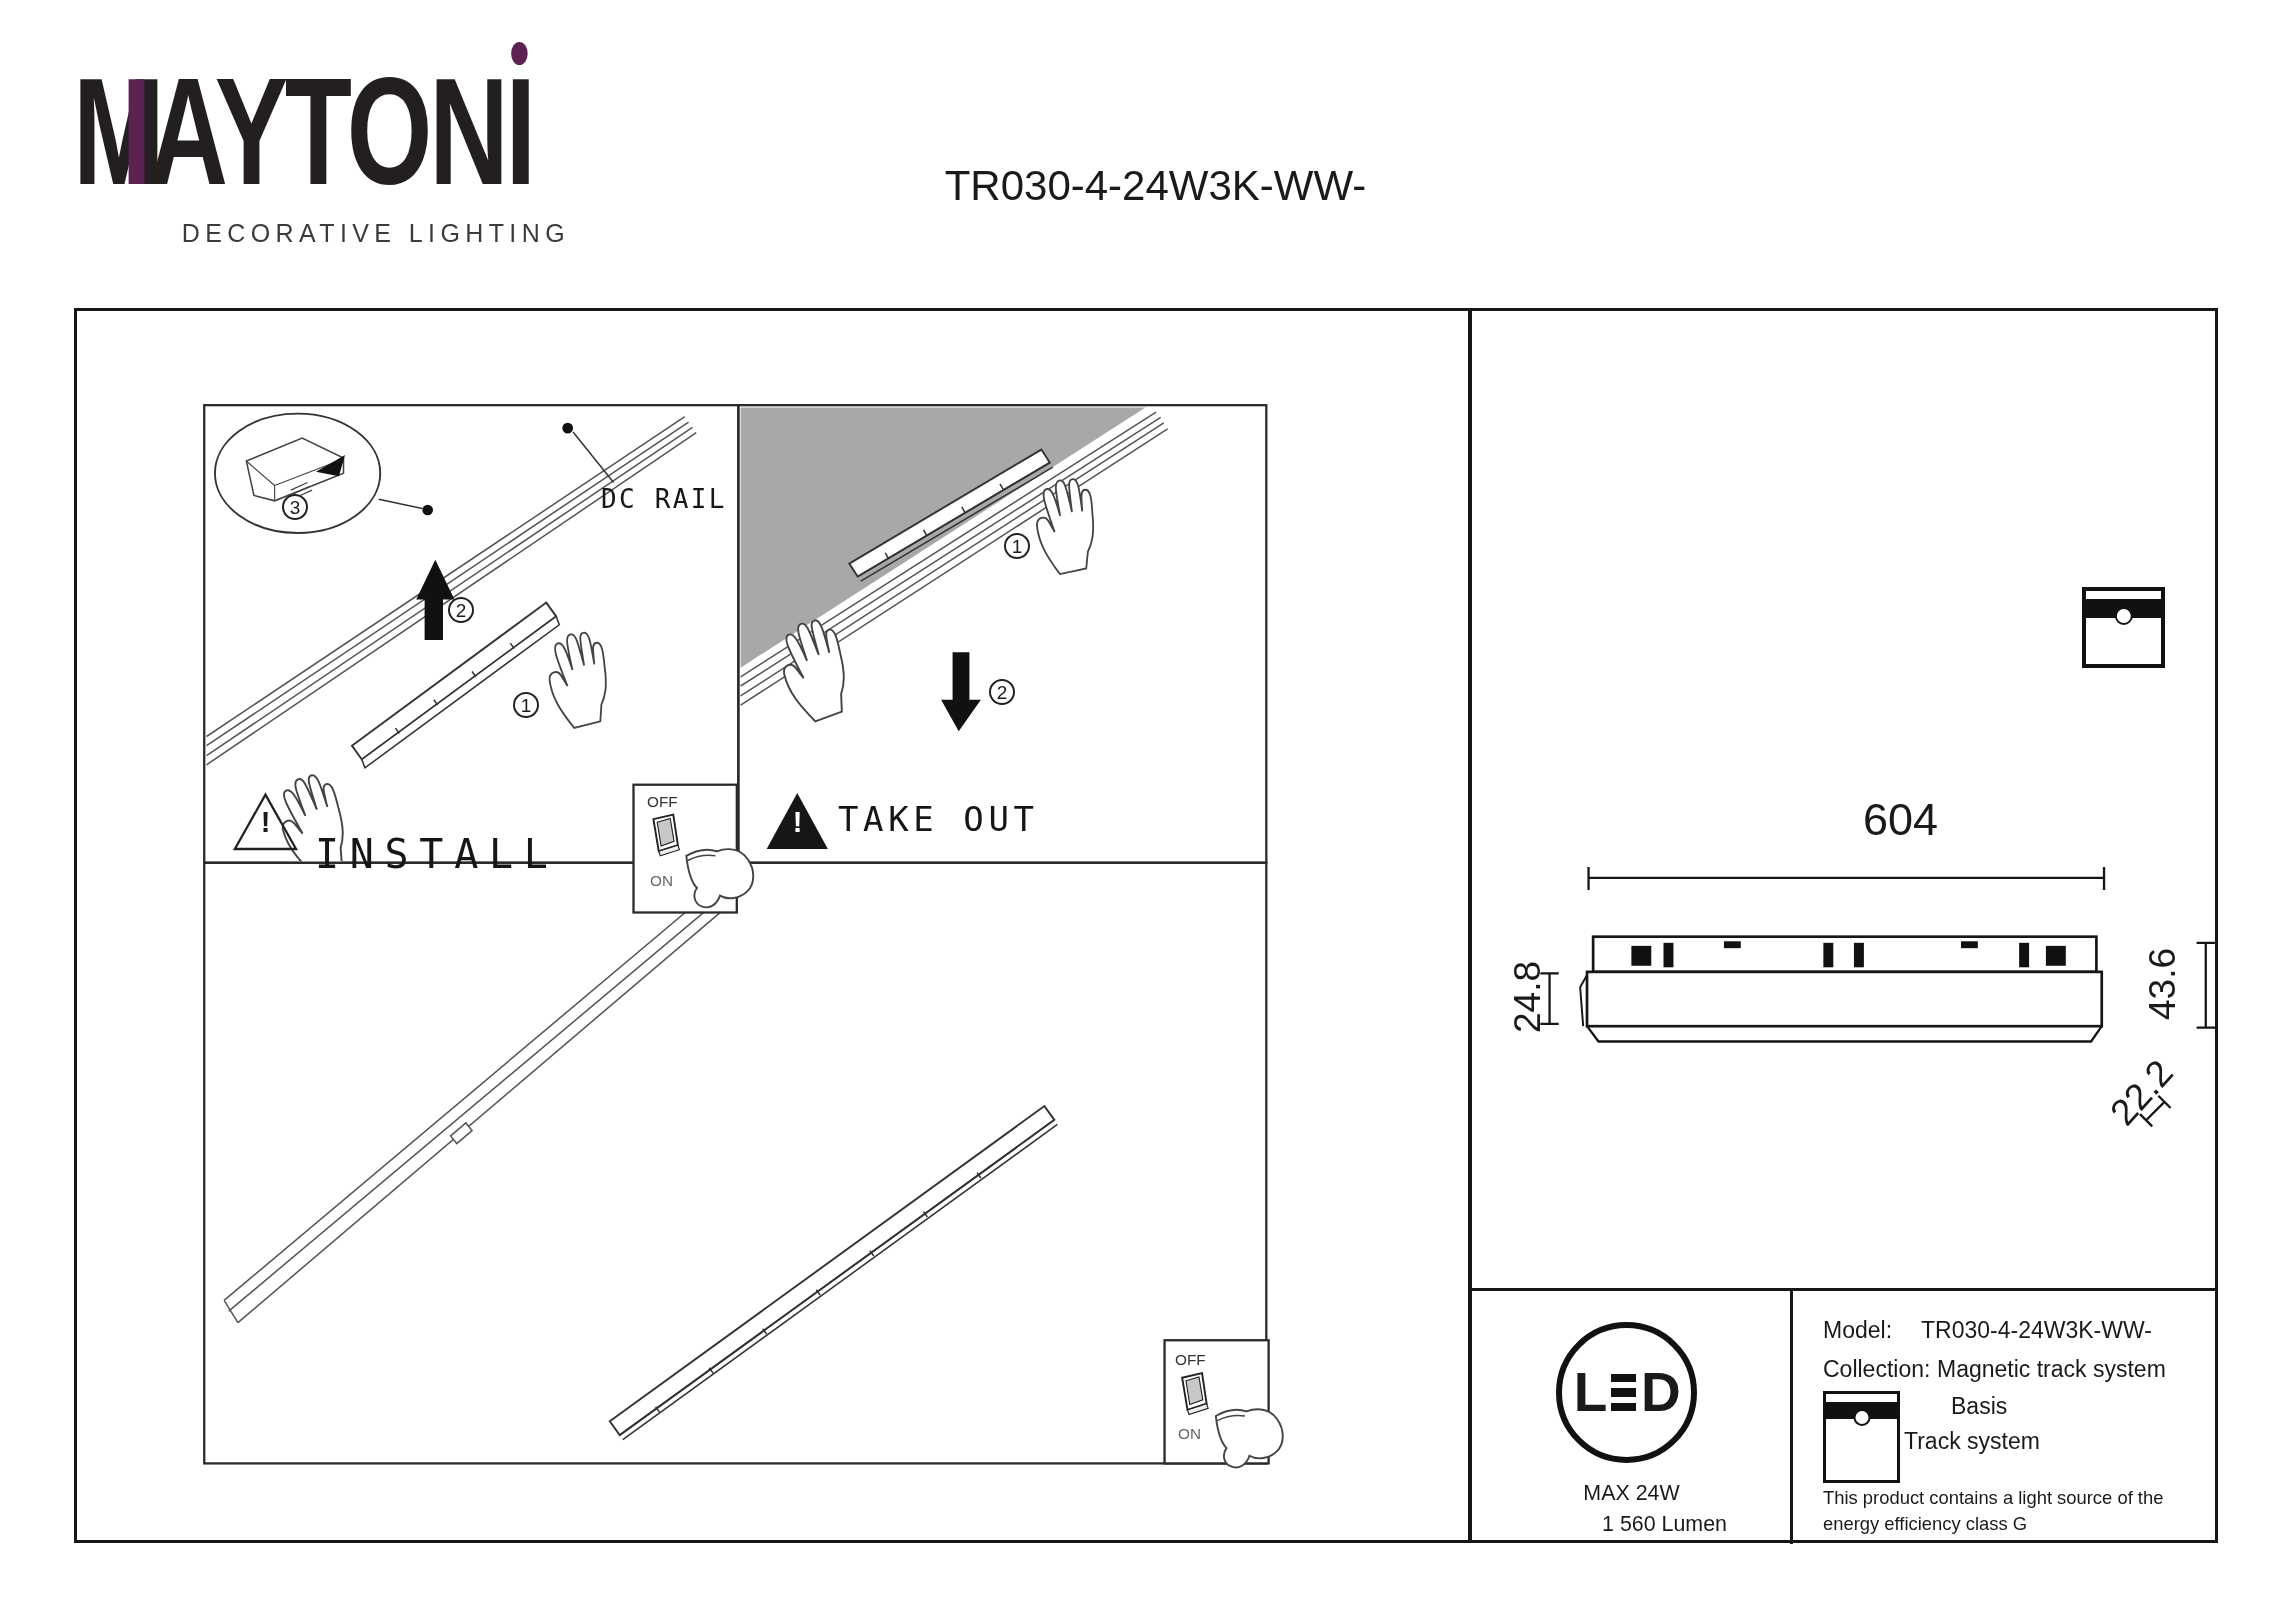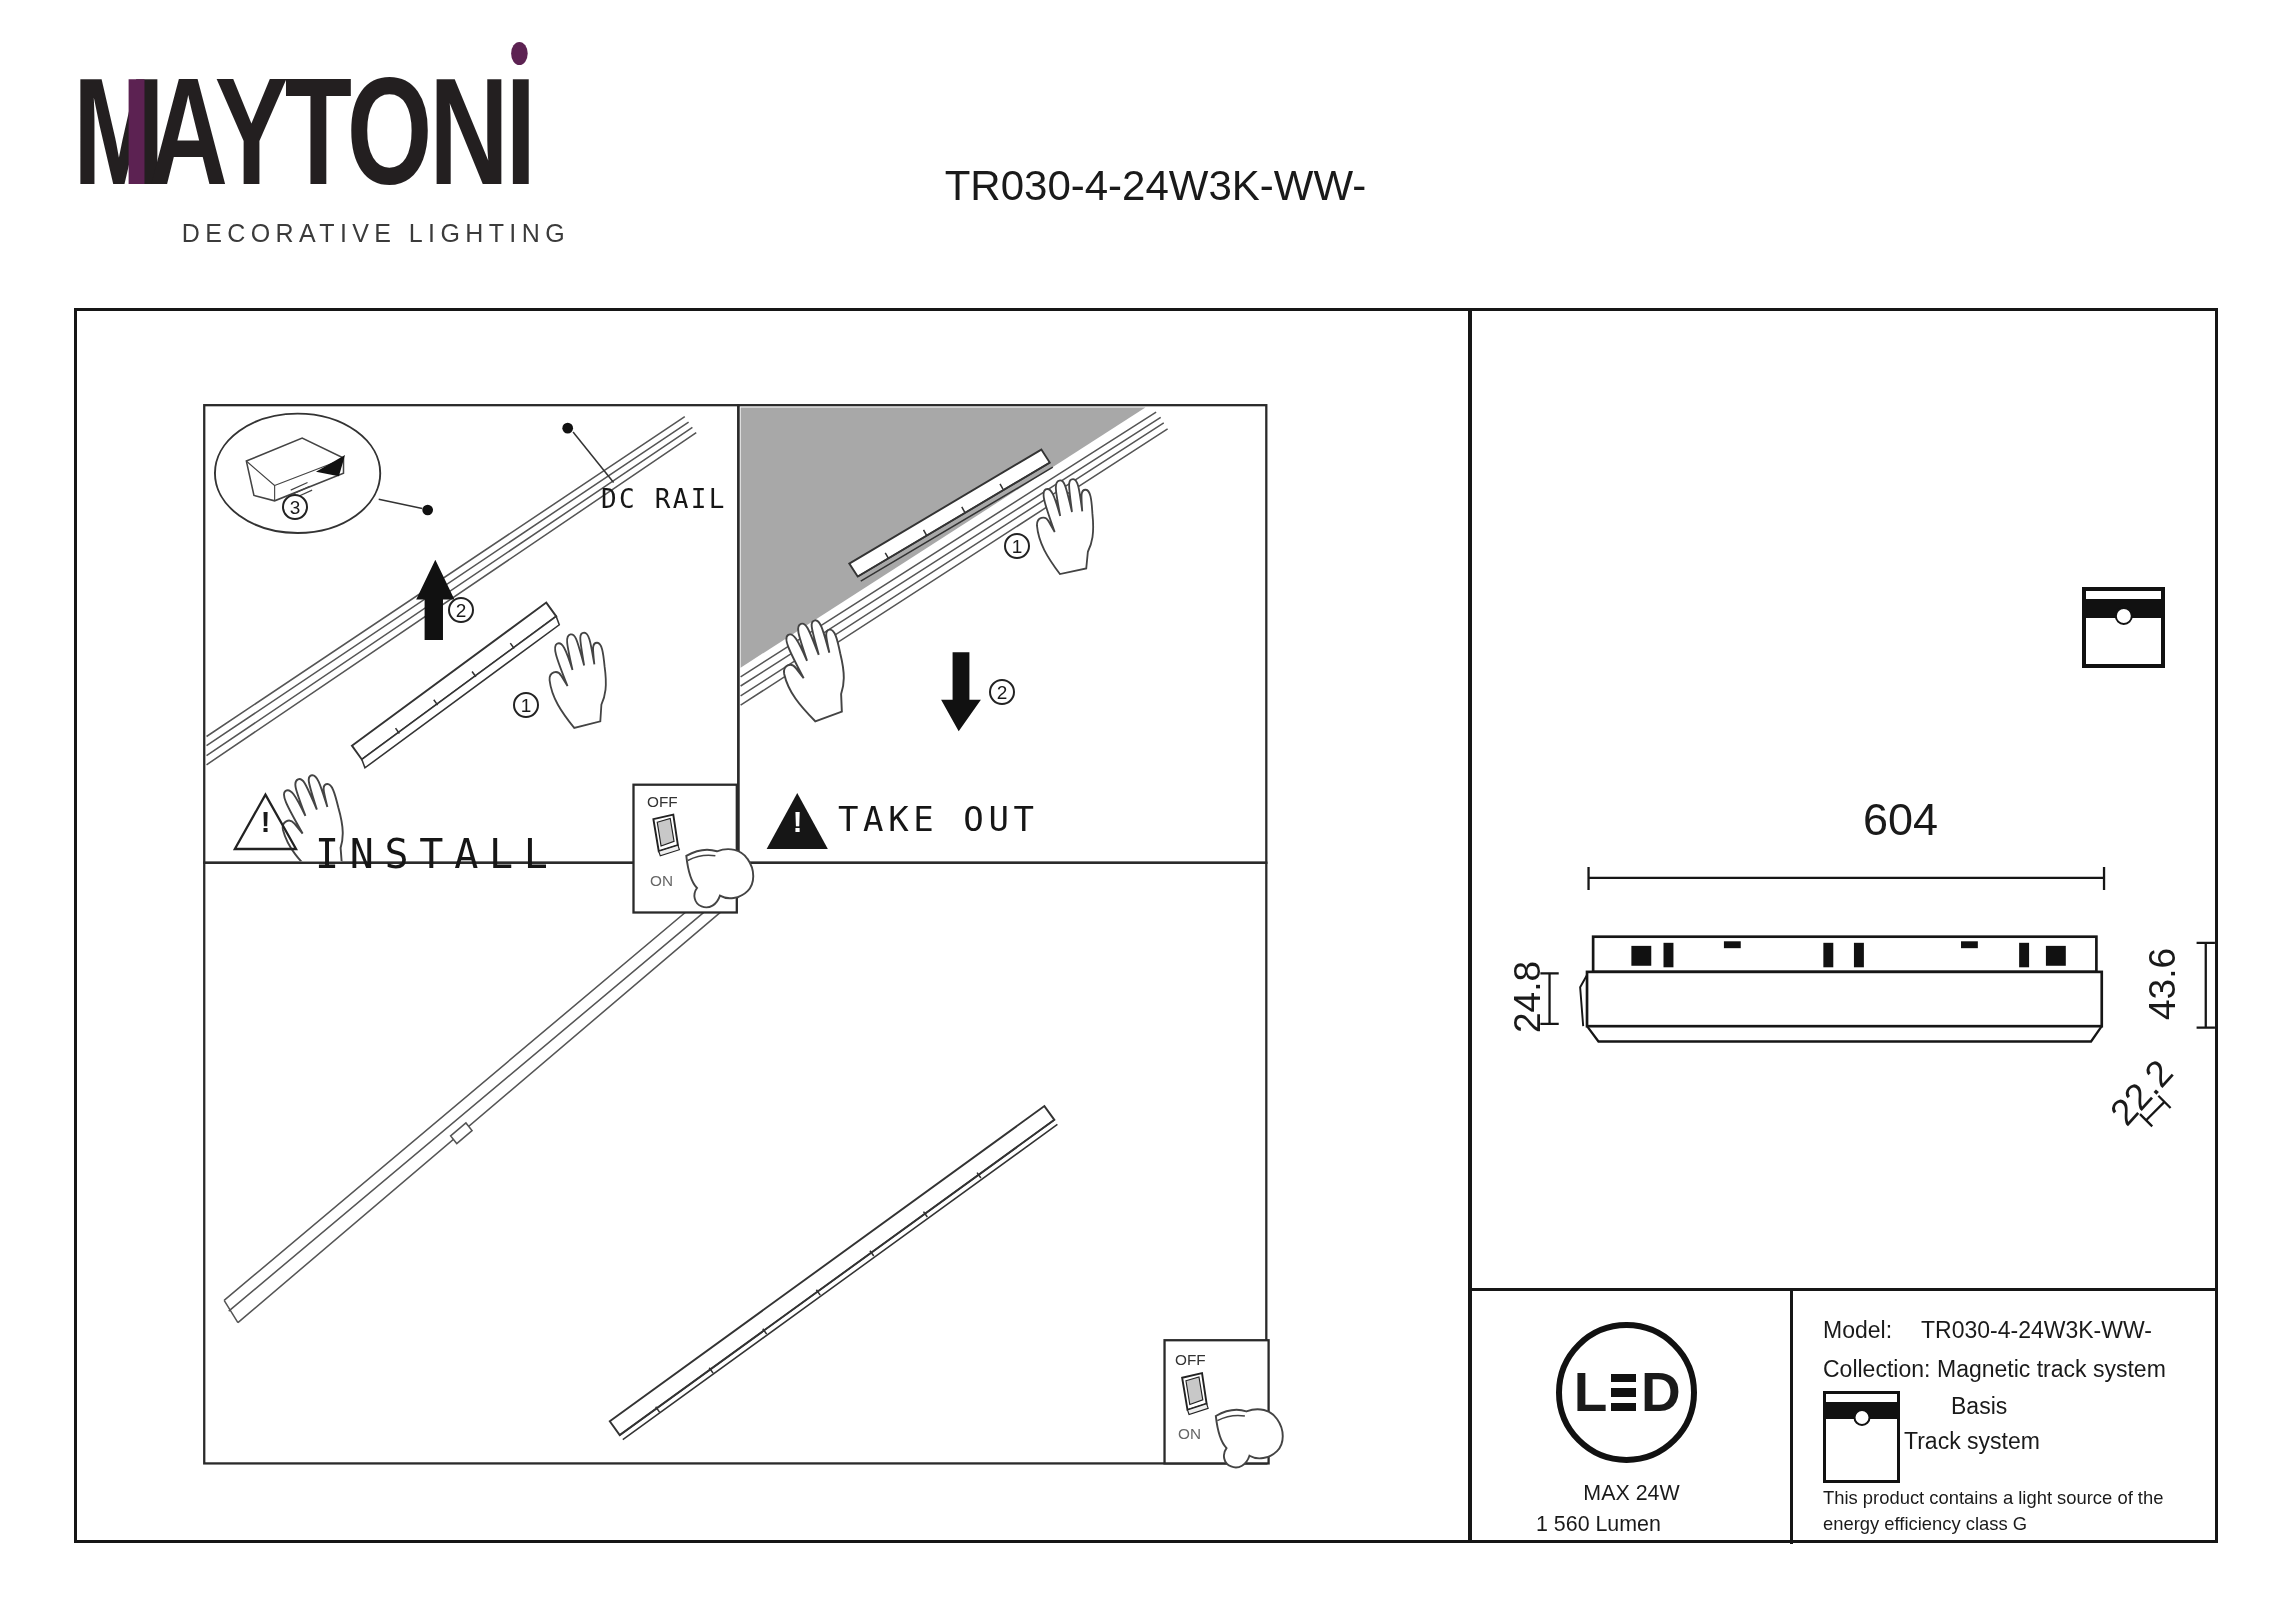--- a/index.html
+++ b/index.html
@@ -198,21 +198,21 @@
   <div class="ledcirc">
     <span class="lchar">L</span>
     <span class="ebars">
         <div></div>
         <div></div>
         <div></div>
       </span>
     <span class="lchar">D</span>
   </div>
   <div class="t" style="left:1536px;top:1481px;width:191px;text-align:center;font-size:21.4px;">MAX 24W</div>
-  <div class="t" style="left:1536px;top:1512px;width:191px;text-align:left;font-size:21.4px;">1 560 Lumen</div>
+  <div class="t" style="left:1536px;top:1512px;width:191px;text-align:right;font-size:21.4px;">1 560 Lumen</div>
 
   <div class="t" style="left:1823px;top:1317px;font-size:23px;">Model:</div>
   <div class="t" style="left:1921px;top:1317px;font-size:23px;">TR030-4-24W3K-WW-</div>
   <div class="t" style="left:1823px;top:1356px;font-size:23px;">Collection:</div>
   <div class="t" style="left:1937px;top:1356px;font-size:23px;">Magnetic track system</div>
 
   <div class="endicon" style="left:1823px;top:1391px;width:77px;height:92px;border-width:3.8px;">
     <div class="strip" style="height:7.7px;"></div>
     <div class="band" style="height:17px;"></div>
     <div class="circ" style="width:17px;height:17px;top:14.5px;"></div>

